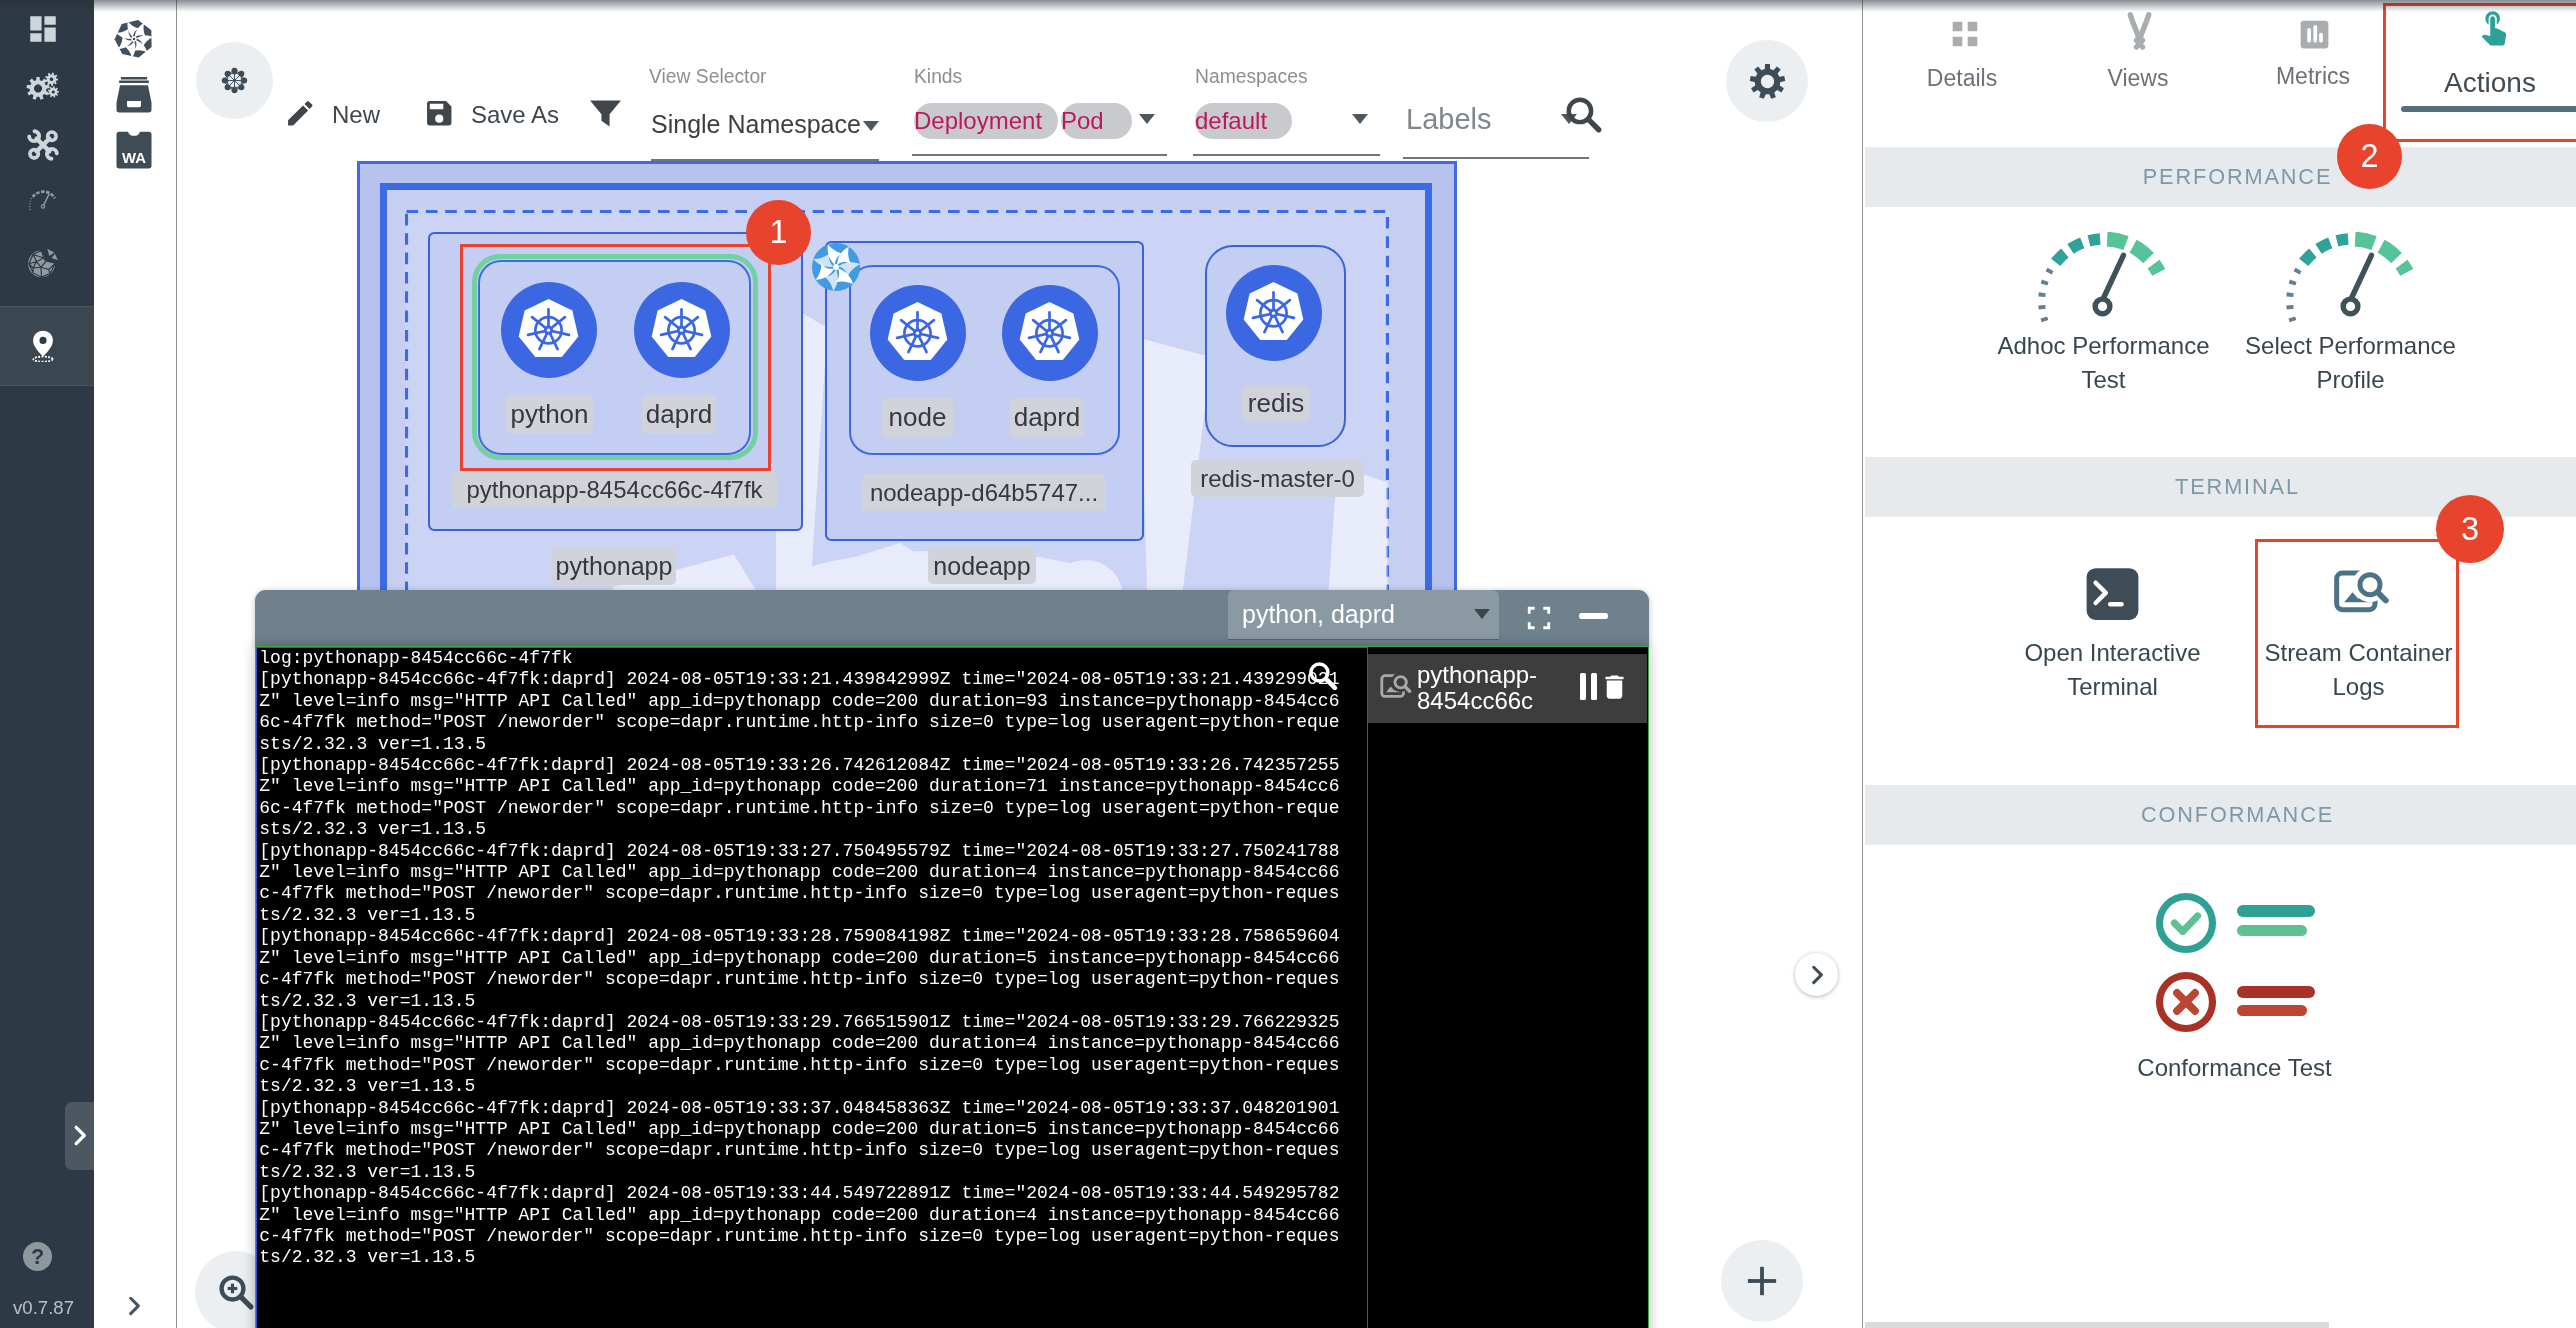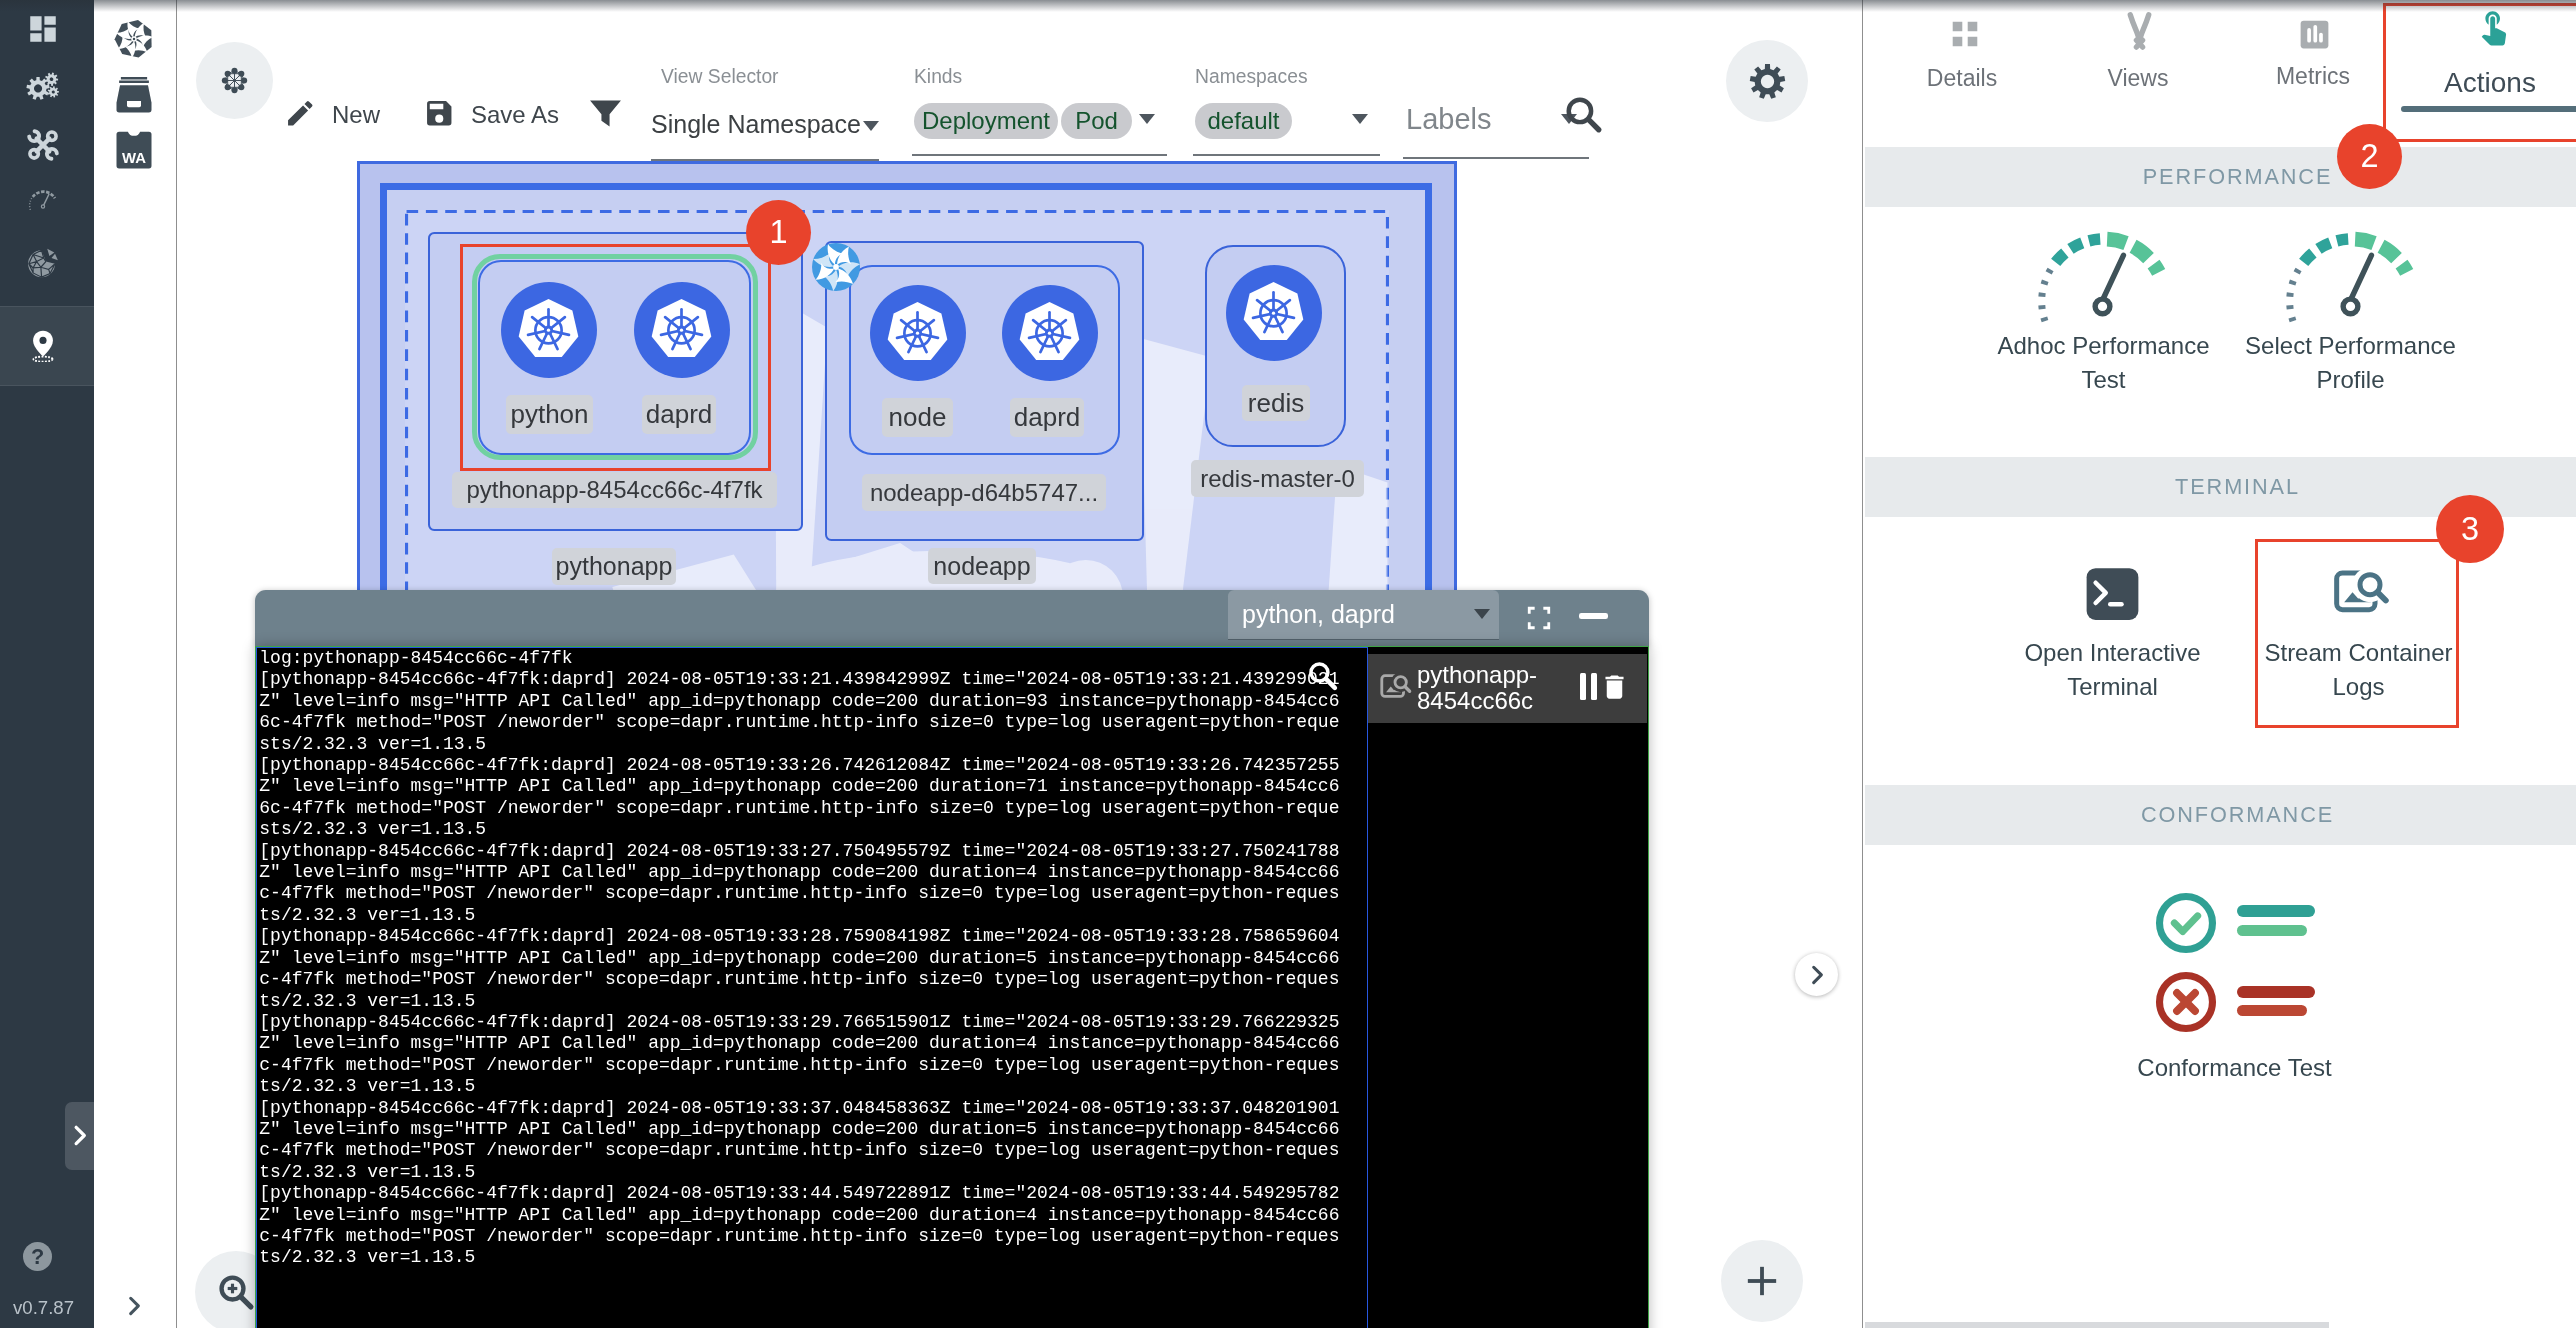--- a/index.html
+++ b/index.html
@@ -18,22 +18,22 @@
   #helpc { position:absolute; left:23px; top:1242px; width:29px; height:29px; border-radius:50%; background:#8d979e;
      color:#2d3944; font-size:21.7px; font-weight:bold; text-align:center; line-height:29px; }
   #ver { position:absolute; left:13px; top:1297px; color:#b9c2c9; font-size:18.6px; }
   
   #col2 { left:94px; top:0; width:83px; height:1329px; background:#fff; border-right:1.5px solid #8f8f8f; z-index:29; }
   
   #main { left:177px; top:0; width:1651px; height:1329px; background:#fff; }
   .circbtn { position:absolute; border-radius:50%; background:#eceff1; }
   .tlabel { position:absolute; color:#8a8f94; font-size:19.3px; }
   .tbtn-txt { position:absolute; color:#3f464c; font-size:24px; }
-  .chip { position:absolute; background:#c9cace; border-radius:18.6px; color:#14532d; font-size:24px;
-     text-align:center; }
+  .chip { position:absolute; background:#c9cace; border-radius:18.6px; color:#be185d; font-size:24px;
+     }
   .uline { position:absolute; height:1.5px; background:#6f757b; }
   .selarrow { position:absolute; width:0; height:0; border-left:8.5px solid transparent;
      border-right:8.5px solid transparent; border-top:10.8px solid #4e565e; }
   
   .dchip { position:absolute; background:#d0d3d9; border-radius:5px; color:#35383c; text-align:center; }
   .k8c { position:absolute; width:96px; height:96px; border-radius:50%; background:#3c67e2; }
   
   #term { position:absolute; left:255px; top:590px; width:1394px; height:758px; z-index:10; }
   #termbar { position:absolute; left:0; top:0; width:1394px; height:56px; background:#6e818c; border-radius:10.8px 10.8px 0 0;
      box-shadow:0 1.5px 6.2px rgba(0,0,0,.25); }
@@ -154,21 +154,21 @@
       <path d="M3 17.25V21h3.75L17.81 9.94l-3.75-3.75L3 17.25zM20.71 7.04a1 1 0 0 0 0-1.41l-2.34-2.34a1 1 0 0 0-1.41 0l-1.83 1.83 3.75 3.75 1.83-1.83z"></path>
     </svg>
     <div class="tbtn-txt" style="left:155px; top:101px">New</div>
     <svg class="abs" style="left:246px; top:97px" width="32.5" height="32.5" viewBox="0 0 24 24" fill="#3f464c">
       <path d="M17 3H5a2 2 0 0 0-2 2v14a2 2 0 0 0 2 2h14a2 2 0 0 0 2-2V7l-4-4zm-5 16a3 3 0 1 1 0-6 3 3 0 0 1 0 6zm3-10H5V5h10v4z"></path>
     </svg>
     <div class="tbtn-txt" style="left:294px; top:101px">Save As</div>
     <svg class="abs" style="left:409px; top:94px" width="39" height="39" viewBox="0 0 24 24" fill="#3f464c">
       <path d="M2.5,4 L21.5,4 L14.5,12.5 L14.5,20 L9.5,16.5 L9.5,12.5 Z"></path>
     </svg>
-    <div class="tlabel" style="left:484px; top:66px">View Selector</div>
+    <div class="tlabel" style="left:472px; top:66px">View Selector</div>
     <div class="abs" style="left:474px; top:110px; font-size:25px; color:#3c4043">Single Namespace</div>
     <div class="selarrow" style="left:686px; top:121px"></div>
     <div class="uline" style="left:474px; top:159px; width:228px"></div>
     <div class="tlabel" style="left:737px; top:66px">Kinds</div>
     <div class="chip" style="left:737px; top:103px; width:144px; height:36px; line-height:36px">Deployment</div>
     <div class="chip" style="left:884px; top:103px; width:71px; height:36px; line-height:36px">Pod</div>
     <div class="selarrow" style="left:962px; top:114px"></div>
     <div class="uline" style="left:735px; top:154px; width:255px"></div>
     <div class="tlabel" style="left:1018px; top:66px">Namespaces</div>
     <div class="chip" style="left:1018px; top:103px; width:97px; height:36px; line-height:36px">default</div>

